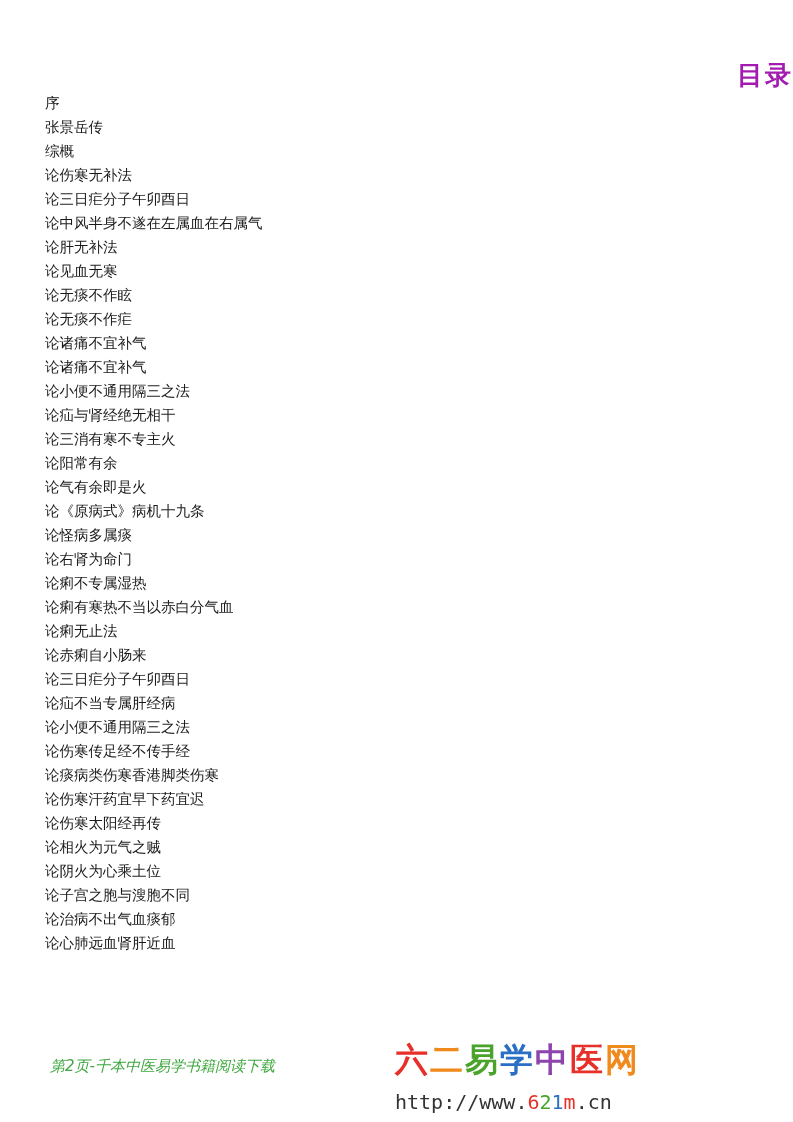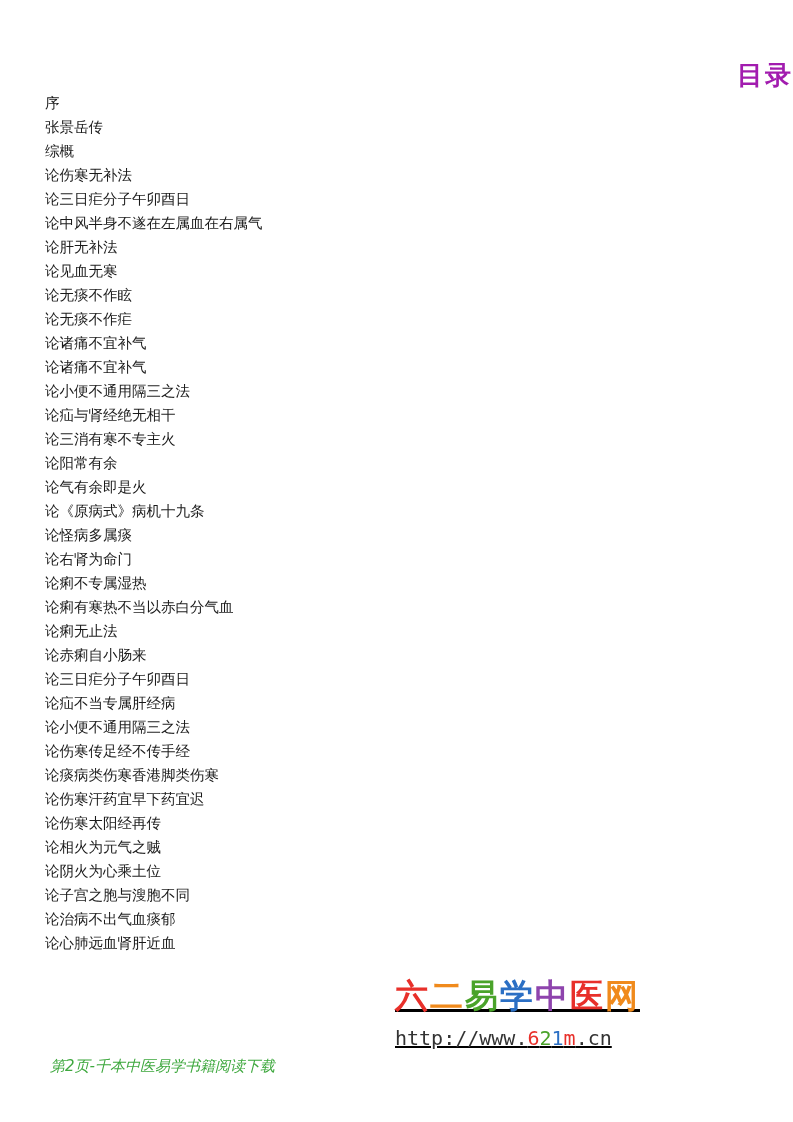--- a/index.html
+++ b/index.html
@@ -50,24 +50,23 @@
     top: 1057px;
     font-family: "DejaVu Sans", "Liberation Sans", sans-serif;
     font-size: 15px;
     color: #3ea83e;
     letter-spacing: 0px;
     font-style: italic;
   }
   .watermark {
     position: absolute;
     left: 395px;
-    top: 976px;
+    top: 1040px;
     width: 380px;
     text-align: left;
-    text-decoration: underline;
   }
   .wm-line1 {
     font-family: "DejaVu Sans", "Liberation Sans", sans-serif;
     font-size: 33px;
     font-weight: bold;
     letter-spacing: 2px;
     line-height: 40px;
     white-space: nowrap;
   }
   .wm-line2 {

